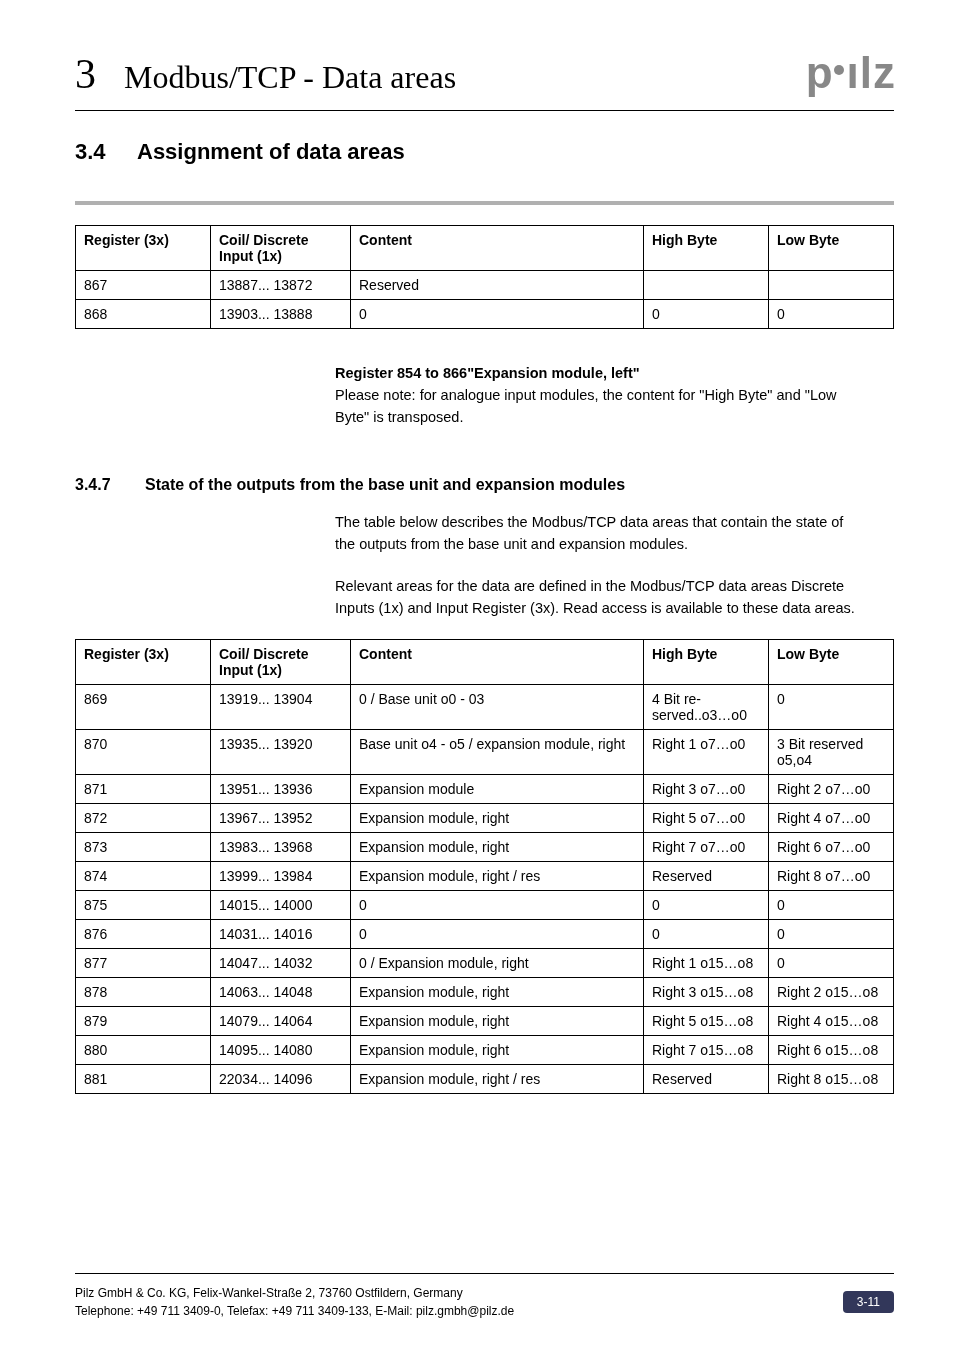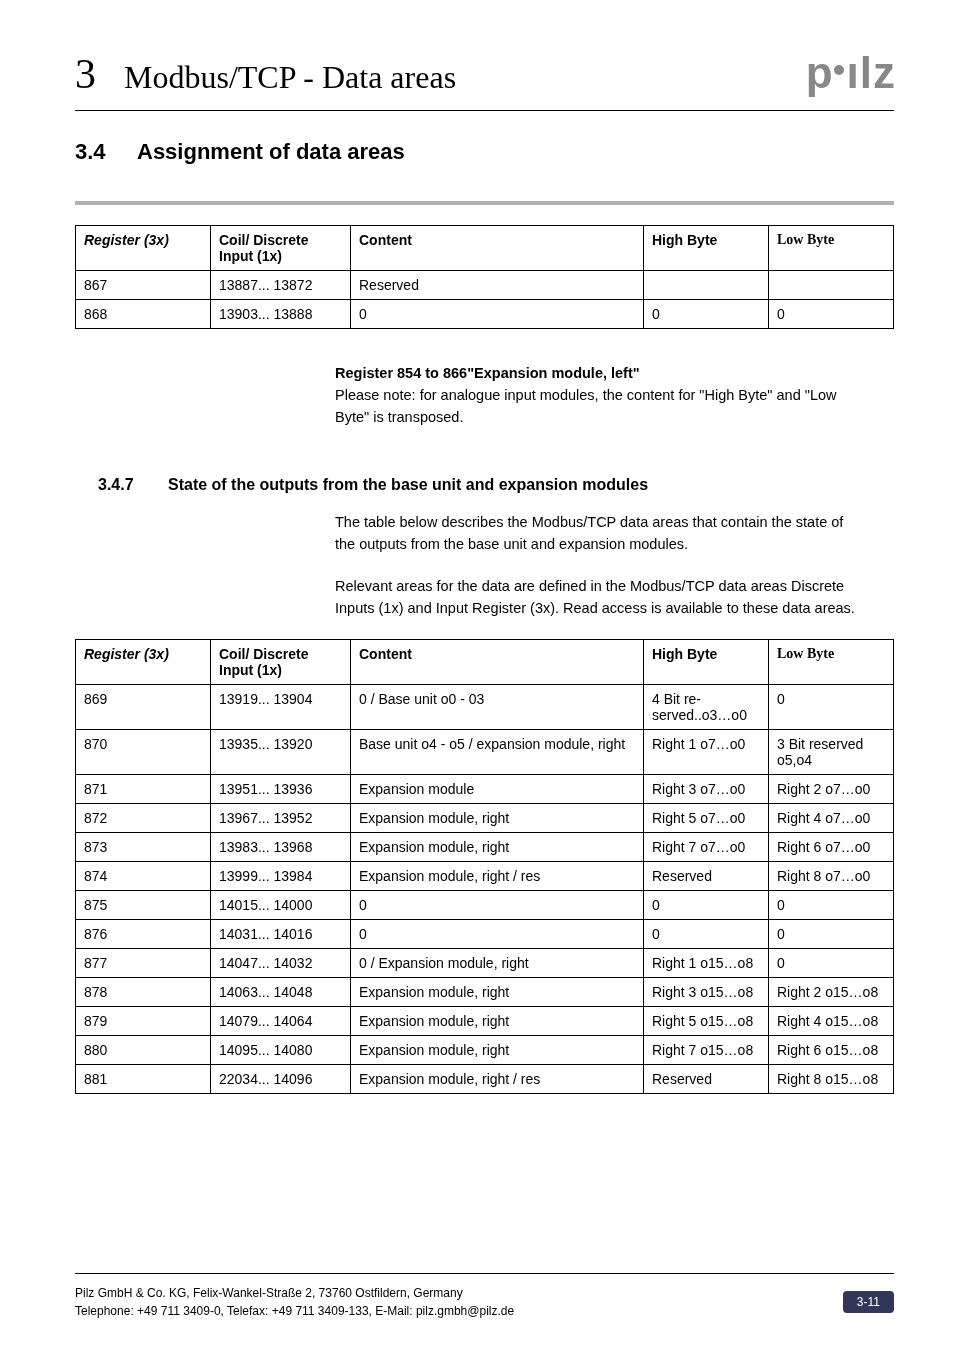--- a/index.html
+++ b/index.html
@@ -13,33 +13,33 @@
   .logo .dot { display:inline-block; width:10px; height:10px; background:#888; border-radius:50%; margin-bottom: 6px; margin-right:1px;}
   .sect-row { display: flex; gap: 24px; margin-bottom: 36px; }
   .sectnum { font-size: 22px; font-weight: 700; min-width: 38px; }
   .secttitle { font-size: 22px; font-weight: 700; }
   .sep { height: 4px; background: #b0b0b0; margin: 0 0 20px 0; }
   table { border-collapse: collapse; width: 100%; font-size: 14px; }
   th, td { border: 1px solid #000; padding: 6px 8px; text-align: left; vertical-align: top; }
   th { font-weight: 700; }
   .note-block { margin: 34px 0 48px 260px; max-width: 520px; font-size: 14.5px; line-height: 1.5; }
   .note-block .note-head { font-weight: 700; }
-  .sub-row { display: flex; gap: 22px; margin-bottom: 18px; margin-left: 23px; }
+  .sub-row { display: flex; gap: 22px; margin-bottom: 18px; }
   .subnum { font-size: 16px; font-weight: 700; min-width: 48px; }
   .subtitle { font-size: 16px; font-weight: 700; }
   .body-txt { margin: 0 13px 20px 260px; max-width: 520px; font-size: 14.5px; line-height: 1.5; }
   .tbl2 { margin-top: 6px; }
   .footer { position: absolute; left: 75px; right: 60px; bottom: 30px; border-top: 1px solid #000; padding-top: 10px; display: flex; justify-content: space-between; align-items: center; font-size: 12px; }
   .footer-left { line-height: 1.5; }
   .page-badge { background: #32375a; color: #fff; padding: 4px 14px; font-size: 12px; border-radius: 4px; }
-  .col-reg { width: 135px; font-style: italic; }
+  .col-reg { width: 135px; }
   .col-coil { width: 140px; }
   .col-content { width: auto; }
   .col-hb { width: 125px; }
-  .col-lb { width: 125px; font-family: Liberation Serif, serif; }
+  .col-lb { width: 125px; }
 </style>
 </head>
 <body>
 
 <div class="page">
 
   <div class="hdr">
     <div class="hdr-left">
       <span class="chapnum">3</span>
       <span class="chaptitle">Modbus/TCP - Data areas</span>

